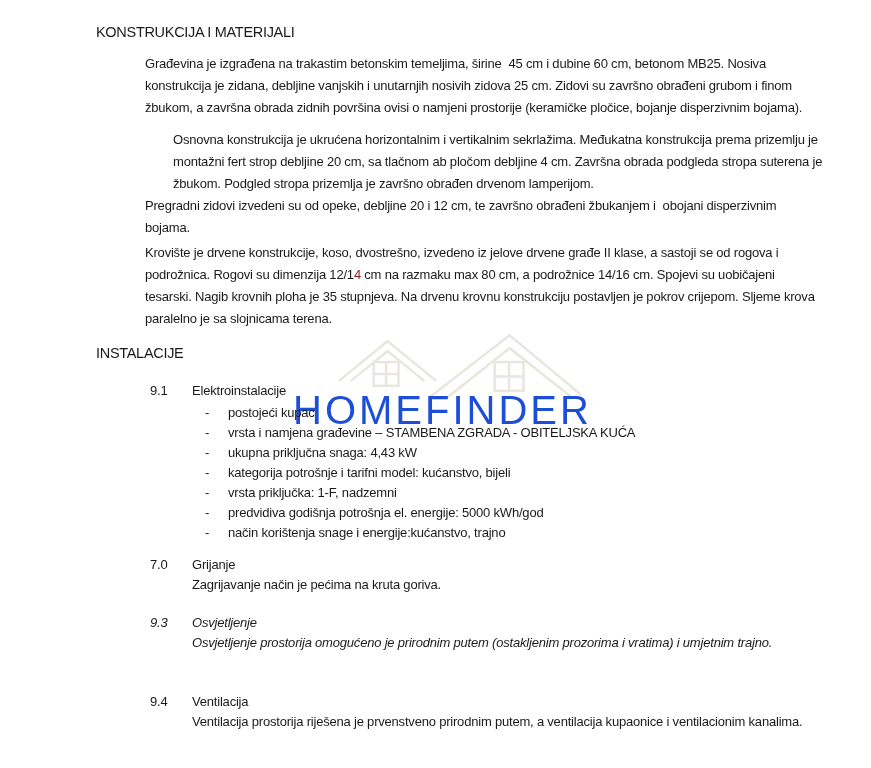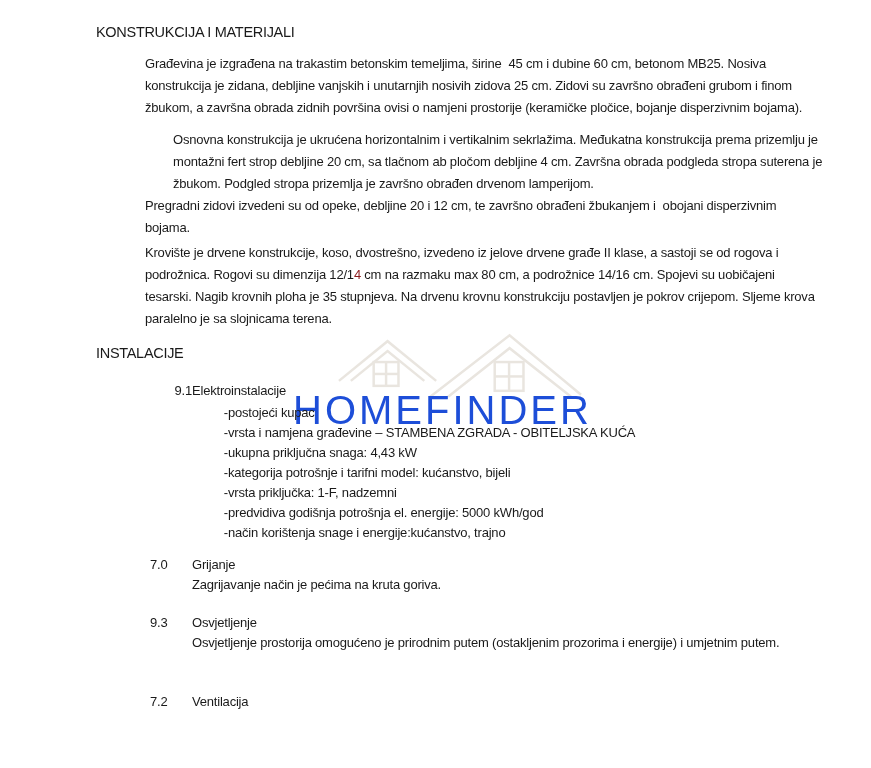--- a/index.html
+++ b/index.html
@@ -76,21 +76,21 @@
   <div class="para-block" style="top:195px;">
     <p class="body-text">Pregradni zidovi izvedeni su od opeke, debljine 20 i 12 cm, te završno obrađeni žbukanjem i  obojani disperzivnim bojama.</p>
   </div>
 
   <div class="para-block" style="top:242px;">
     <p class="body-text"><span>Krovište je drvene konstrukcije, koso, dvostrešno, izvedeno iz jelove drvene građe II klase, a sastoji se od rogova i podrožnica. Rogovi su dimenzija 12/1</span><span class="red-char">4</span><span> cm na razmaku max 80 cm, a podrožnice 14/16 cm. Spojevi su uobičajeni tesarski. Nagib krovnih ploha je 35 stupnjeva. Na drvenu krovnu konstrukciju postavljen je pokrov crijepom. Sljeme krova paralelno je sa slojnicama terena.</span></p>
   </div>
 
   <div class="heading" style="top:345px;">INSTALACIJE</div>
 
-  <div class="subsection" style="top:381px;text-align:right;">
+  <div class="subsection" style="top:381px;">
     <div class="sub-head">
       <span class="sub-num">9.1</span>
       <span class="sub-title">Elektroinstalacije</span>
     </div>
     <div class="bullet-list">
       <div class="bullet-row">
         <span class="bullet-dash">-</span>
         <span>postojeći kupac</span>
       </div>
       <div class="bullet-row">
@@ -121,28 +121,29 @@
   </div>
 
   <div class="subsection" style="top:555px;">
     <div class="sub-head">
       <span class="sub-num">7.0</span>
       <span class="sub-title">Grijanje</span>
     </div>
     <p class="sub-body">Zagrijavanje način je pećima na kruta goriva.</p>
   </div>
 
-  <div class="subsection" style="top:613px;">
+  <div class="subsection" style="top:613px;font-style:italic;">
     <div class="sub-head">
       <span class="sub-num">9.3</span>
       <span class="sub-title">Osvjetljenje</span>
     </div>
-    <p class="sub-body">Osvjetljenje prostorija omogućeno je prirodnim putem (ostakljenim prozorima i energije) i umjetnim putem.</p>
+    <p class="sub-body">Osvjetljenje prostorija omogućeno je prirodnim putem (ostakljenim prozorima i vratima) i umjetnim trajno.</p>
   </div>
 
   <div class="subsection" style="top:692px;">
     <div class="sub-head">
-      <span class="sub-num">7.2</span>
+      <span class="sub-num">9.4</span>
       <span class="sub-title">Ventilacija</span>
     </div>
+    <p class="sub-body">Ventilacija prostorija riješena je prvenstveno prirodnim putem, a ventilacija kupaonice i ventilacionim kanalima.</p>
   </div>
 
 </div>
 
 </body></html>

